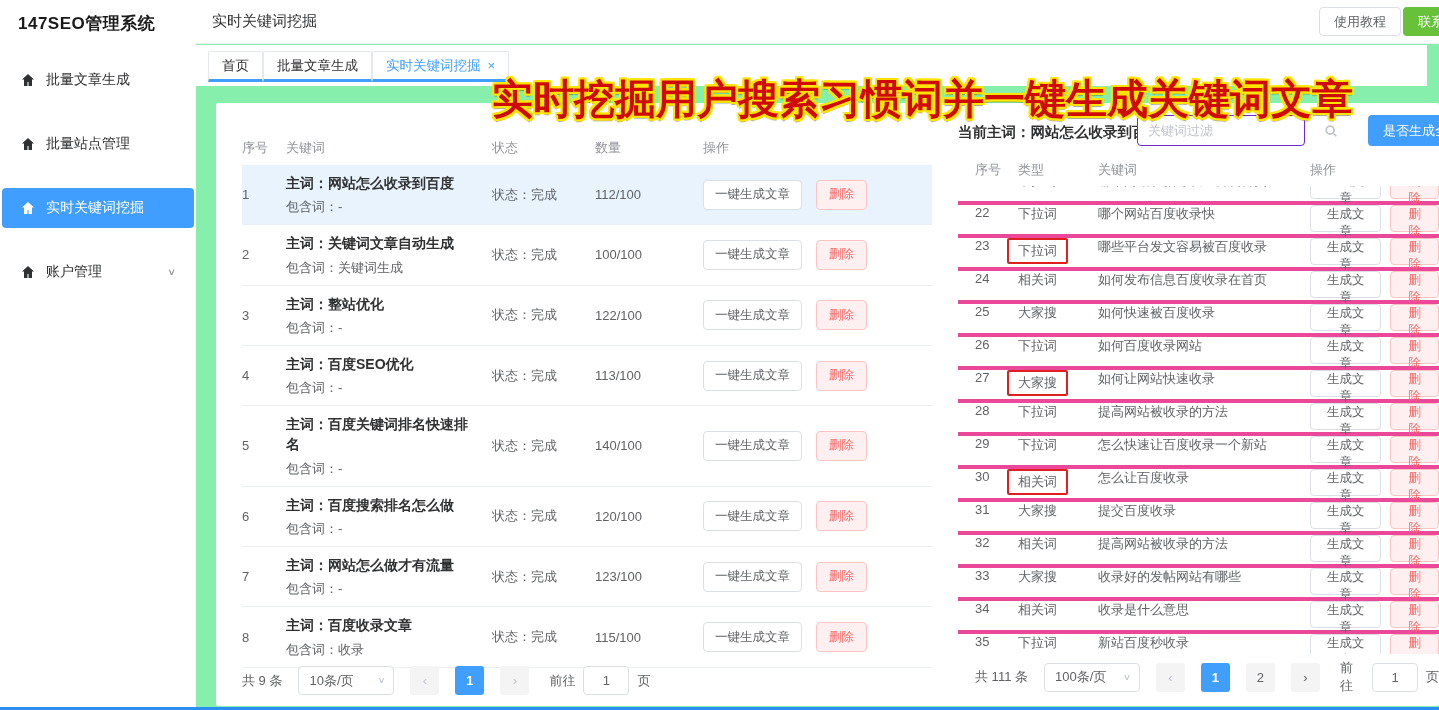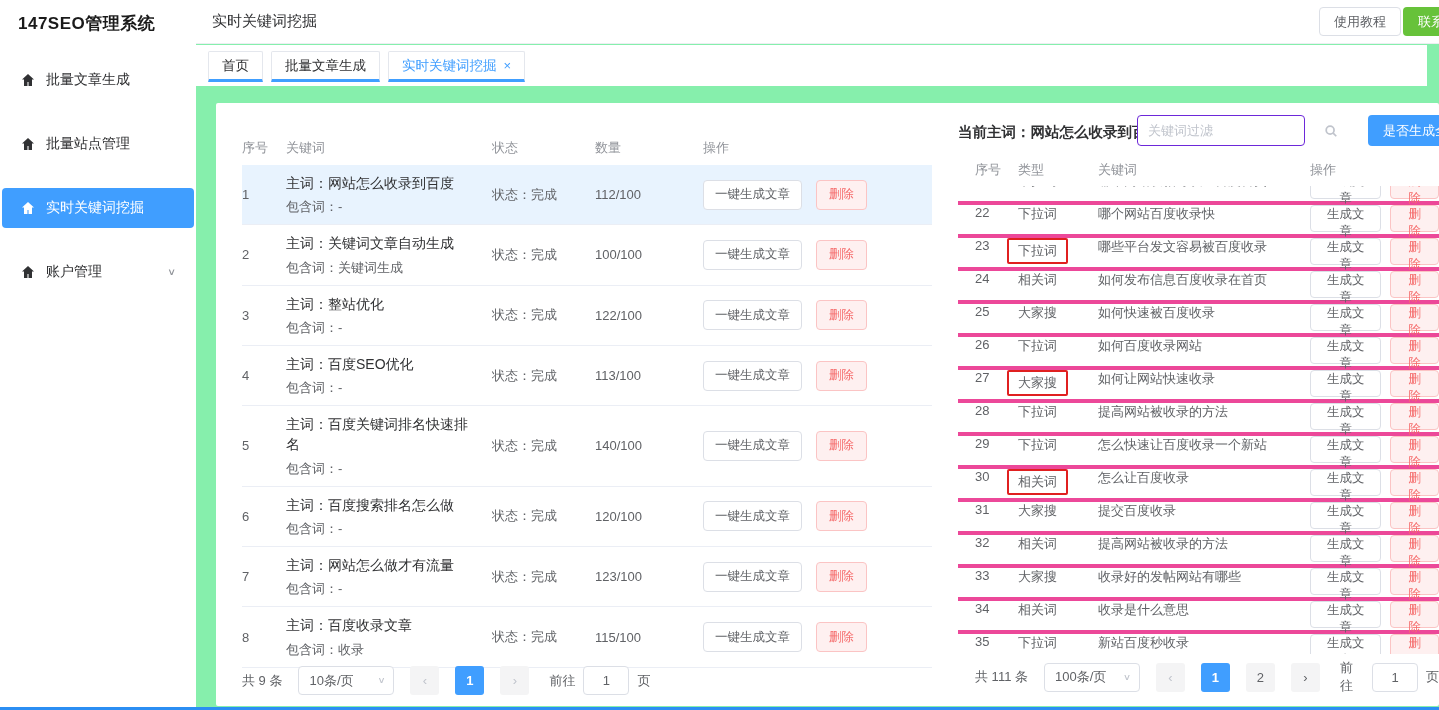--- a/index.html
+++ b/index.html
@@ -20,21 +20,21 @@
   
   .topbar { position:absolute; left:196px; top:0; right:0; height:44px; background:#fff; border-bottom:1px solid #eceef2; display:flex; align-items:center; padding:0 16px; z-index:2; }
   .topbar-title { font-size:15px; color:#303133; }
   .topbar-actions { margin-left:auto; display:flex; align-items:center; gap:2px; }
   .btn { display:inline-flex; align-items:center; justify-content:center; height:29px; padding:0 14px; border-radius:4px; font-size:13px; cursor:pointer; white-space:nowrap; border:1px solid transparent; }
   .btn-plain { background:#fff; border-color:#dcdfe6; color:#606266; }
   .btn-primary { background:#409EFF; color:#fff; }
   .btn-success { background:#67C23A; color:#fff; margin-right:-62px; }
 
   
-  .tabbar { position:absolute; left:196px; top:45px; right:12px; height:41px; background:#fff; display:flex; gap:8px; padding:6px 12px 0 12px; z-index:2; }
+  .tabbar { position:absolute; left:196px; top:45px; right:12px; height:41px; background:#fff; display:flex; padding:6px 12px 0 12px; z-index:2; }
   .tab { display:flex; align-items:center; gap:7px; height:31px; padding:0 13px; background:#fff; border:1px solid #e4e7ed; border-bottom:3px solid #409EFF; border-radius:2px 2px 0 0; font-size:13.5px; color:#303133; cursor:pointer; }
   .tab.active { color:#409EFF; }
   .tab-close { font-size:13px; color:#409EFF; line-height:1; }
 
   
   .banner { position:absolute; left:492px; top:72px; z-index:6; font-size:41px; font-weight:800; white-space:nowrap; color:#cf0a0a; letter-spacing:0;
     text-shadow:-2px -2px 0 #ffe400, 2px -2px 0 #ffe400, -2px 2px 0 #ffe400, 2px 2px 0 #ffe400, 0 -2px 0 #ffe400, 0 2px 0 #ffe400, -2px 0 0 #ffe400, 2px 0 0 #ffe400, 0 3px 1px rgba(60,60,0,.45); }
 
   
   .card { position:absolute; left:216px; top:103px; width:1223px; height:603px; background:#fff; border-radius:2px; }
@@ -44,21 +44,21 @@
   .toolbar { display:flex; align-items:center; gap:10px; height:30px; }
   .total-label { font-size:14.5px; font-weight:bold; color:#303133; }
   .thead { display:flex; align-items:center; height:34px; margin-top:10px; color:#909399; font-size:13px; }
   .c-no { width:44px; }
   .c-kw { width:206px; }
   .c-st { width:103px; }
   .c-ct { width:108px; }
   .c-op { flex:1; display:flex; align-items:center; gap:14px; }
   .l-row { display:flex; align-items:center; border-bottom:1px solid #ebeef5; font-size:13px; color:#606266; padding:8px 0; min-height:55px; }
   .l-row.hl { background:#e8f3fe; }
-  .kw1 { font-size:14px; font-weight:normal; color:#303133; max-width:190px; line-height:1.45; }
+  .kw1 { font-size:14px; font-weight:bold; color:#303133; max-width:190px; line-height:1.45; }
   .kw2 { margin-top:5px; font-size:13px; color:#606266; }
   .btn-gen { background:#fff; border:1px solid #dcdfe6; color:#606266; height:30px; padding:0 11px; font-size:12.5px; border-radius:4px; }
   .btn-del { background:#fef0f0; border:1px solid #fbc4c4; color:#f56c6c; height:30px; padding:0 12px; font-size:12.5px; border-radius:4px; }
 
   
   .right-sec { position:absolute; left:742px; top:0; bottom:0; width:481px; padding-top:14px; }
   .r-headrow { display:flex; align-items:center; height:31px; }
   .current-words { font-size:14.5px; font-weight:bold; color:#303133; white-space:nowrap; }
   .filter-wrap { position:absolute; left:179px; top:12px; width:168px; height:31px; border:1px solid #6d28d9; border-radius:4px; background:#fff; display:flex; align-items:center; padding:0 10px; }
   .filter-wrap input { border:none; outline:none; flex:1; font-size:13px; color:#606266; font-family:inherit; background:transparent; }
@@ -151,20 +151,21 @@
       </div>
       <div class="tab">
         <span class="tab-label">批量文章生成</span>
       </div>
       <div class="tab active">
         <span class="tab-label">实时关键词挖掘</span>
         <span class="tab-close">×</span>
       </div>
     </div>
 
+  <div class="banner">实时挖掘用户搜索习惯词并一键生成关键词文章</div>
 
   <div class="card">
 
     <section class="left-sec">
       <div class="thead">
         <span class="c-no">序号</span>
         <span class="c-kw">关键词</span>
         <span class="c-st">状态</span>
         <span class="c-ct">数量</span>
         <span class="c-op">操作</span>

